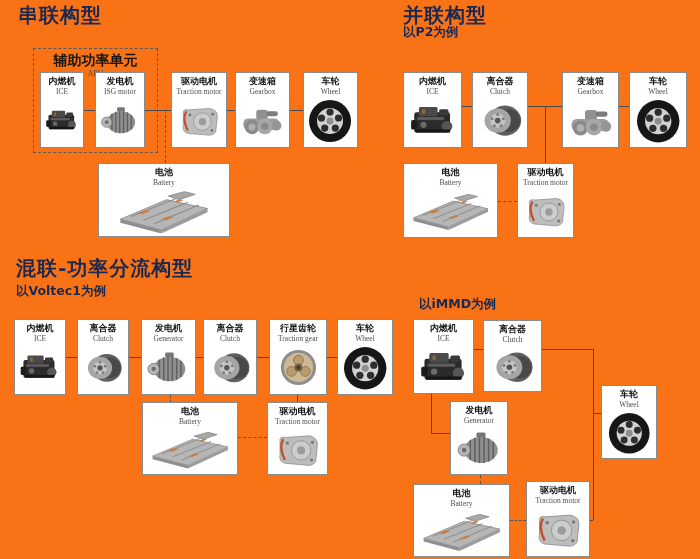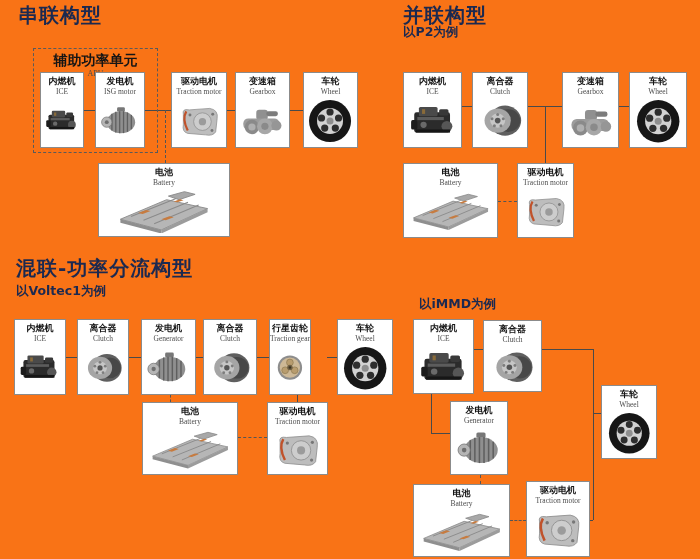--- a/index.html
+++ b/index.html
@@ -350,21 +350,21 @@
             <circle cx="22" cy="16.5" r="1.6"></circle>
             <circle cx="28" cy="21" r="1.6"></circle>
             <circle cx="25.5" cy="28.5" r="1.6"></circle>
             <circle cx="18.5" cy="28.5" r="1.6"></circle>
             <circle cx="16" cy="21" r="1.6"></circle>
           </g>
           <circle cx="22" cy="23" r="3" fill="#555555"></circle>
         </svg>
       </div>
     </div>
-    <div class="node" style="left: 269px; top: 319px; width: 42px; height: 76px;">
+    <div class="node" style="left: 269px; top: 319px; width: 58px; height: 76px;">
       <div class="cn">行星齿轮</div>
       <div class="en">Traction gear</div>
       <div class="img">
         <svg viewBox="0 0 50 46">
           <circle cx="25" cy="23" r="18" fill="#8d8d8d"></circle>
           <circle cx="25" cy="23" r="15" fill="#cdb896"></circle>
           <circle cx="25" cy="15.5" r="5" fill="#b89c6e" stroke="#8d7a52"></circle>
           <circle cx="18" cy="27" r="5" fill="#b89c6e" stroke="#8d7a52"></circle>
           <circle cx="32" cy="27" r="5" fill="#b89c6e" stroke="#8d7a52"></circle>
           <circle cx="25" cy="23" r="4" fill="#6f5f42"></circle>

